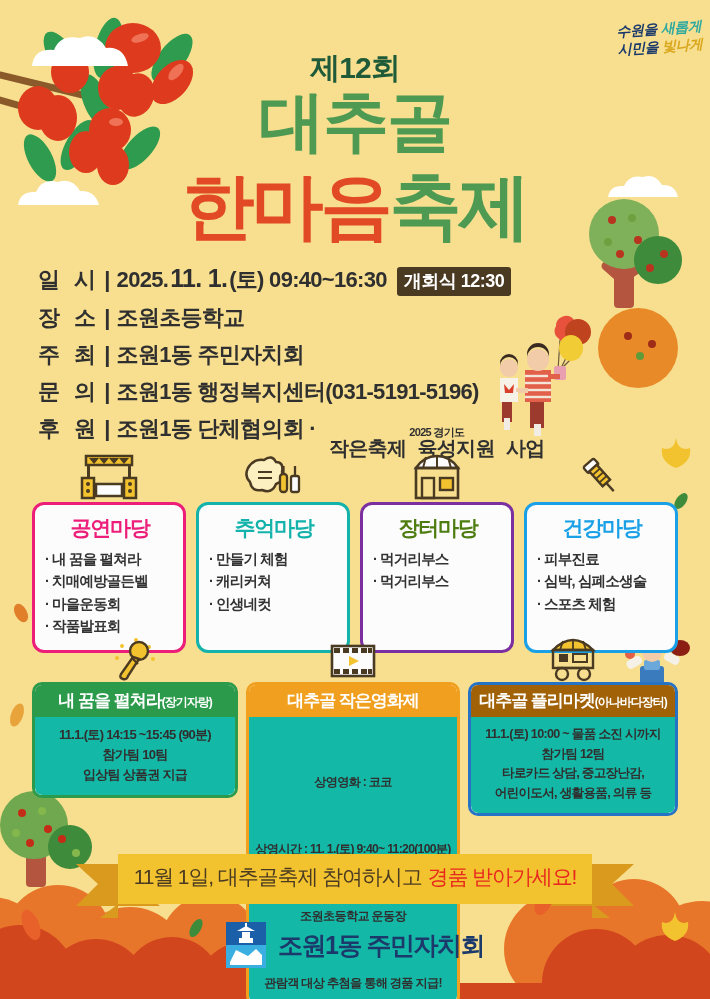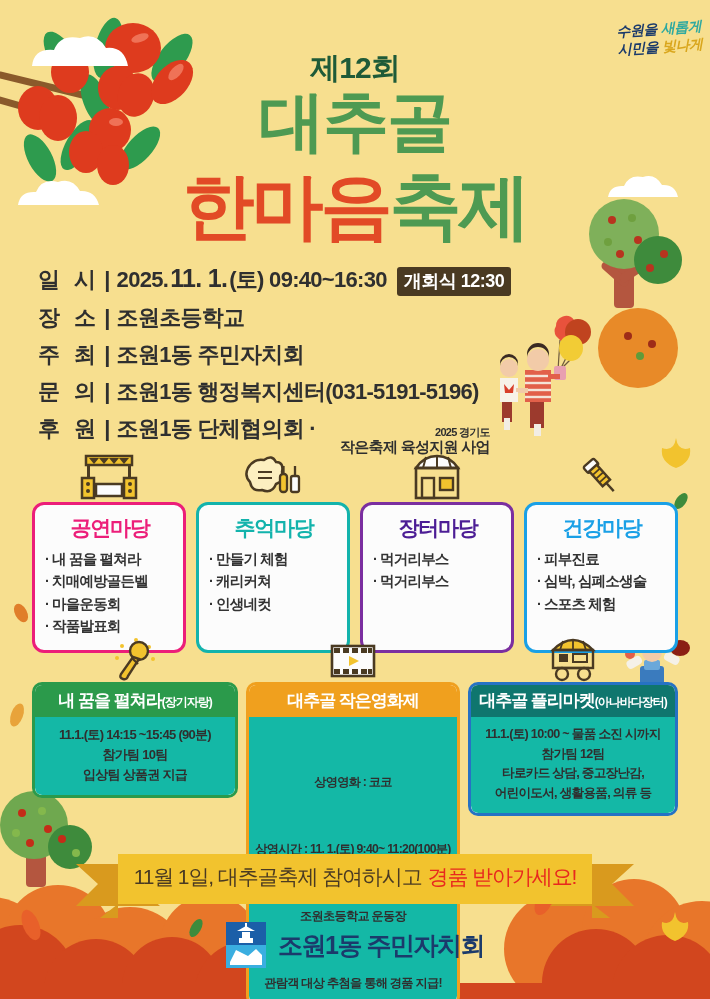--- a/index.html
+++ b/index.html
@@ -53,23 +53,23 @@
     margin-bottom:7px; white-space:nowrap;
   }
   .info .lbl { letter-spacing:4px; }
   .info .bar { margin:0 5px 0 2px; }
   .big { font-size:25px; }
   .tag {
     display:inline-block; background:#4A3A22; color:#FFF;
     font-size:18px; font-weight:bold; padding:2px 7px 3px; border-radius:3px;
     margin-left:8px; letter-spacing:-.5px; vertical-align:2px;
   }
-  .sponsor { display:inline-block; line-height:1.05; margin-left:22px; text-align:right; }
+  .sponsor { display:inline-block; line-height:1.05; margin-left:11px; text-align:center; }
   .sponsor .s1 { font-size:11px; font-weight:bold; display:block; }
-  .sponsor .s2 { font-size:15px; font-weight:bold; display:block; }
+  .sponsor .s2 { font-size:20px; font-weight:bold; display:block;font-family:Liberation Mono, monospace; }
 
   
   .madangs {
     position:absolute; top:502px; left:32px; width:646px;
     display:flex; gap:10px;
   }
   .madang {
     flex:1; background:#FCFCFC; border:3px solid #000; border-radius:12px;
     padding:9px 8px 12px 10px; min-height:118px;
   }
@@ -78,21 +78,21 @@
     letter-spacing:-1.3px; margin-bottom:6px;
   }
   .madang ul { list-style:none; }
   .madang li {
     font-size:14.5px; font-weight:bold; color:#333;
     letter-spacing:-.8px; line-height:1.55; white-space:nowrap;
   }
   .madang li:before { content:"·"; margin-right:3px; }
   .m-pink { border-color:#EC1E79; } .m-pink .mh { color:#EC1E79; }
   .m-teal { border-color:#13B3AC; } .m-teal .mh { color:#13B3AC; }
-  .m-purp { border-color:#7B2FA0; } .m-purp .mh { color:#4c1d95; }
+  .m-purp { border-color:#7B2FA0; } .m-purp .mh { color:#4d7c0f; }
   .m-blue { border-color:#1AA0E6; } .m-blue .mh { color:#1AA0E6; }
 
   .m-icons { position:absolute; top:452px; left:32px; width:646px; display:flex; gap:10px; }
   .m-icons > div { flex:1; display:flex; justify-content:center; align-items:flex-end; height:48px; }
 
   
   .events {
     position:absolute; top:682px; left:32px; width:684px;
     display:flex; gap:8px; align-items:flex-start;
   }
@@ -100,21 +100,21 @@
   .ev-1 { width:206px; border-color:#2B9A4B; }
   .ev-2 { width:214px; border-color:#F0A01E; }
   .ev-3 { width:210px; border-color:#2672C4; }
   .ev-head {
     text-align:center; color:#FFF; font-weight:bold; font-size:17px;
     padding:4px 2px 5px; letter-spacing:-1px; white-space:nowrap;
   }
   .ev-head .sub { font-size:12px; letter-spacing:-1px; }
   .ev-1 .ev-head { background:#2B9A4B; }
   .ev-2 .ev-head { background:#F0A01E; }
-  .ev-3 .ev-head { background:#0f766e; }
+  .ev-3 .ev-head { background:#a16207; }
   .ev-body {
     background:#14b8a6; padding:8px 4px 10px; text-align:center;
     border-radius:0 0 7px 7px;
   }
   .ev-body p {
     font-size:13px; font-weight:bold; color:#2F2F2F;
     letter-spacing:-.7px; line-height:1.55; white-space:nowrap;
   }
   .ev-2 .ev-body p { font-size:12.2px;margin-top:48px; }
   .ev-3 .ev-body p { font-size:12.6px; }

